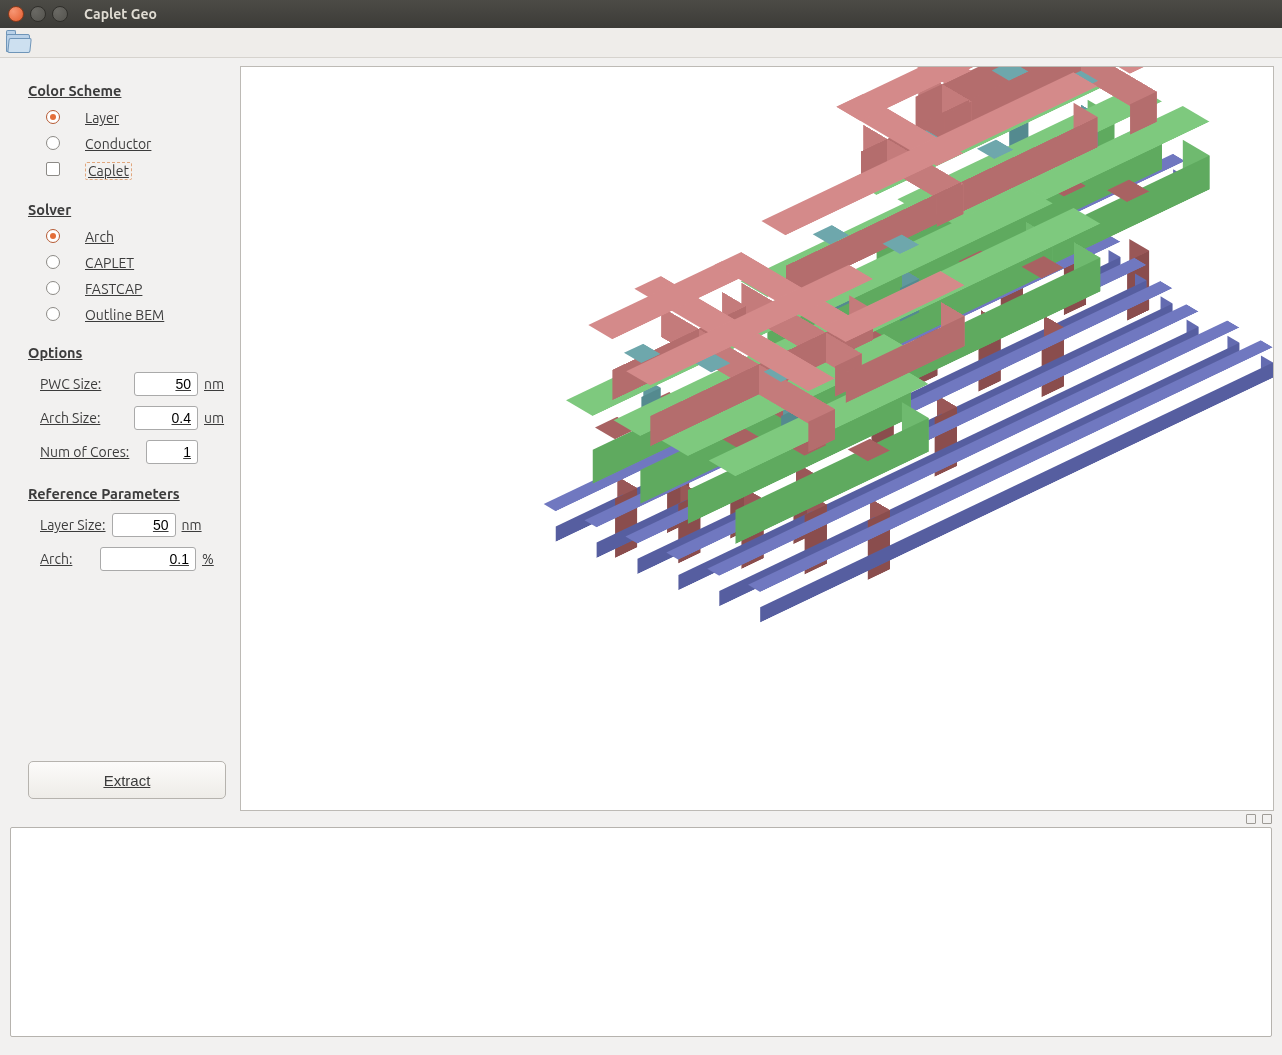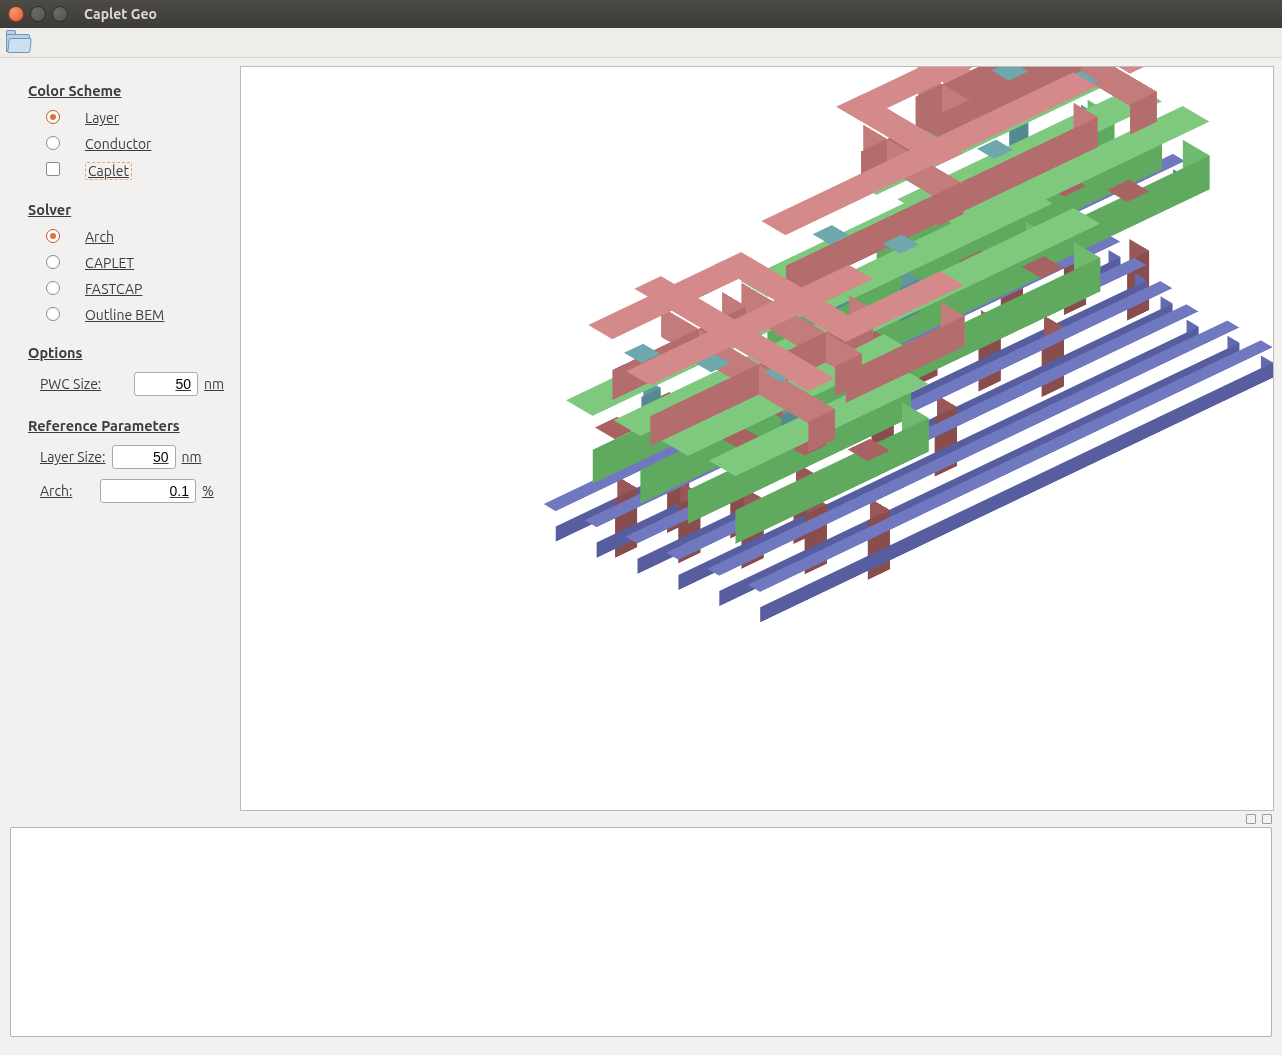--- a/index.html
+++ b/index.html
@@ -211,35 +211,45 @@
         <input type="radio" name="sv" class="radio" style="">
         <span>Outline BEM</span>
       </div>
 
       <div class="section-title" style="margin-top:14px"><span class="mn">O</span>ptions</div>
       <div class="field-row">
         <label>PWC Size:</label>
         <input class="num-input" value="50" style="">
         <span class="unit">nm</span>
       </div>
+      <div class="field-row">
+        <label>Arch Size:</label>
+        <input class="num-input" value="0.4" style="">
+        <span class="unit">um</span>
+      </div>
+      <div class="field-row">
+        <label style="min-width:100px">Num of Cores:</label>
+        <input class="num-input" style="width: 52px;" value="1">
+      </div>
 
       <div class="section-title" style="margin-top:14px">Reference <span class="mn">P</span>arameters</div>
       <div class="field-row">
         <label class="lbl-short" style="min-width:64px">Layer Size:</label>
         <input class="num-input" value="50" style="">
         <span class="unit">nm</span>
       </div>
       <div class="field-row">
         <label class="lbl-short">Arch:</label>
         <input class="num-input num-wide" value="0.1" style="">
         <span class="unit">%</span>
       </div>
 
       <div class="spacer-flex"></div>
 
+      <button class="action-btn"><span class="mn">E</span>xtract</button>
     </div>
 
     <div class="viewport">
       <div class="scene">
         <div class="iso" id="iso" style="perspective: none;">
             <div class="box" style="transform: translate3d(370px, -160px, 0px);">
               <div style="position: absolute; width: 280px; height: 18px; background: rgb(112, 120, 192); transform: translateZ(18px);"></div>
               <div style="position: absolute; width: 280px; height: 18px; background: rgb(86, 94, 160); transform-origin: center top; transform: translateY(18px) rotateX(-90deg);"></div>
               <div style="position: absolute; width: 18px; height: 18px; background: rgb(99, 107, 176); transform-origin: left center; transform: translateX(280px) rotateY(90deg);"></div>
             </div>

